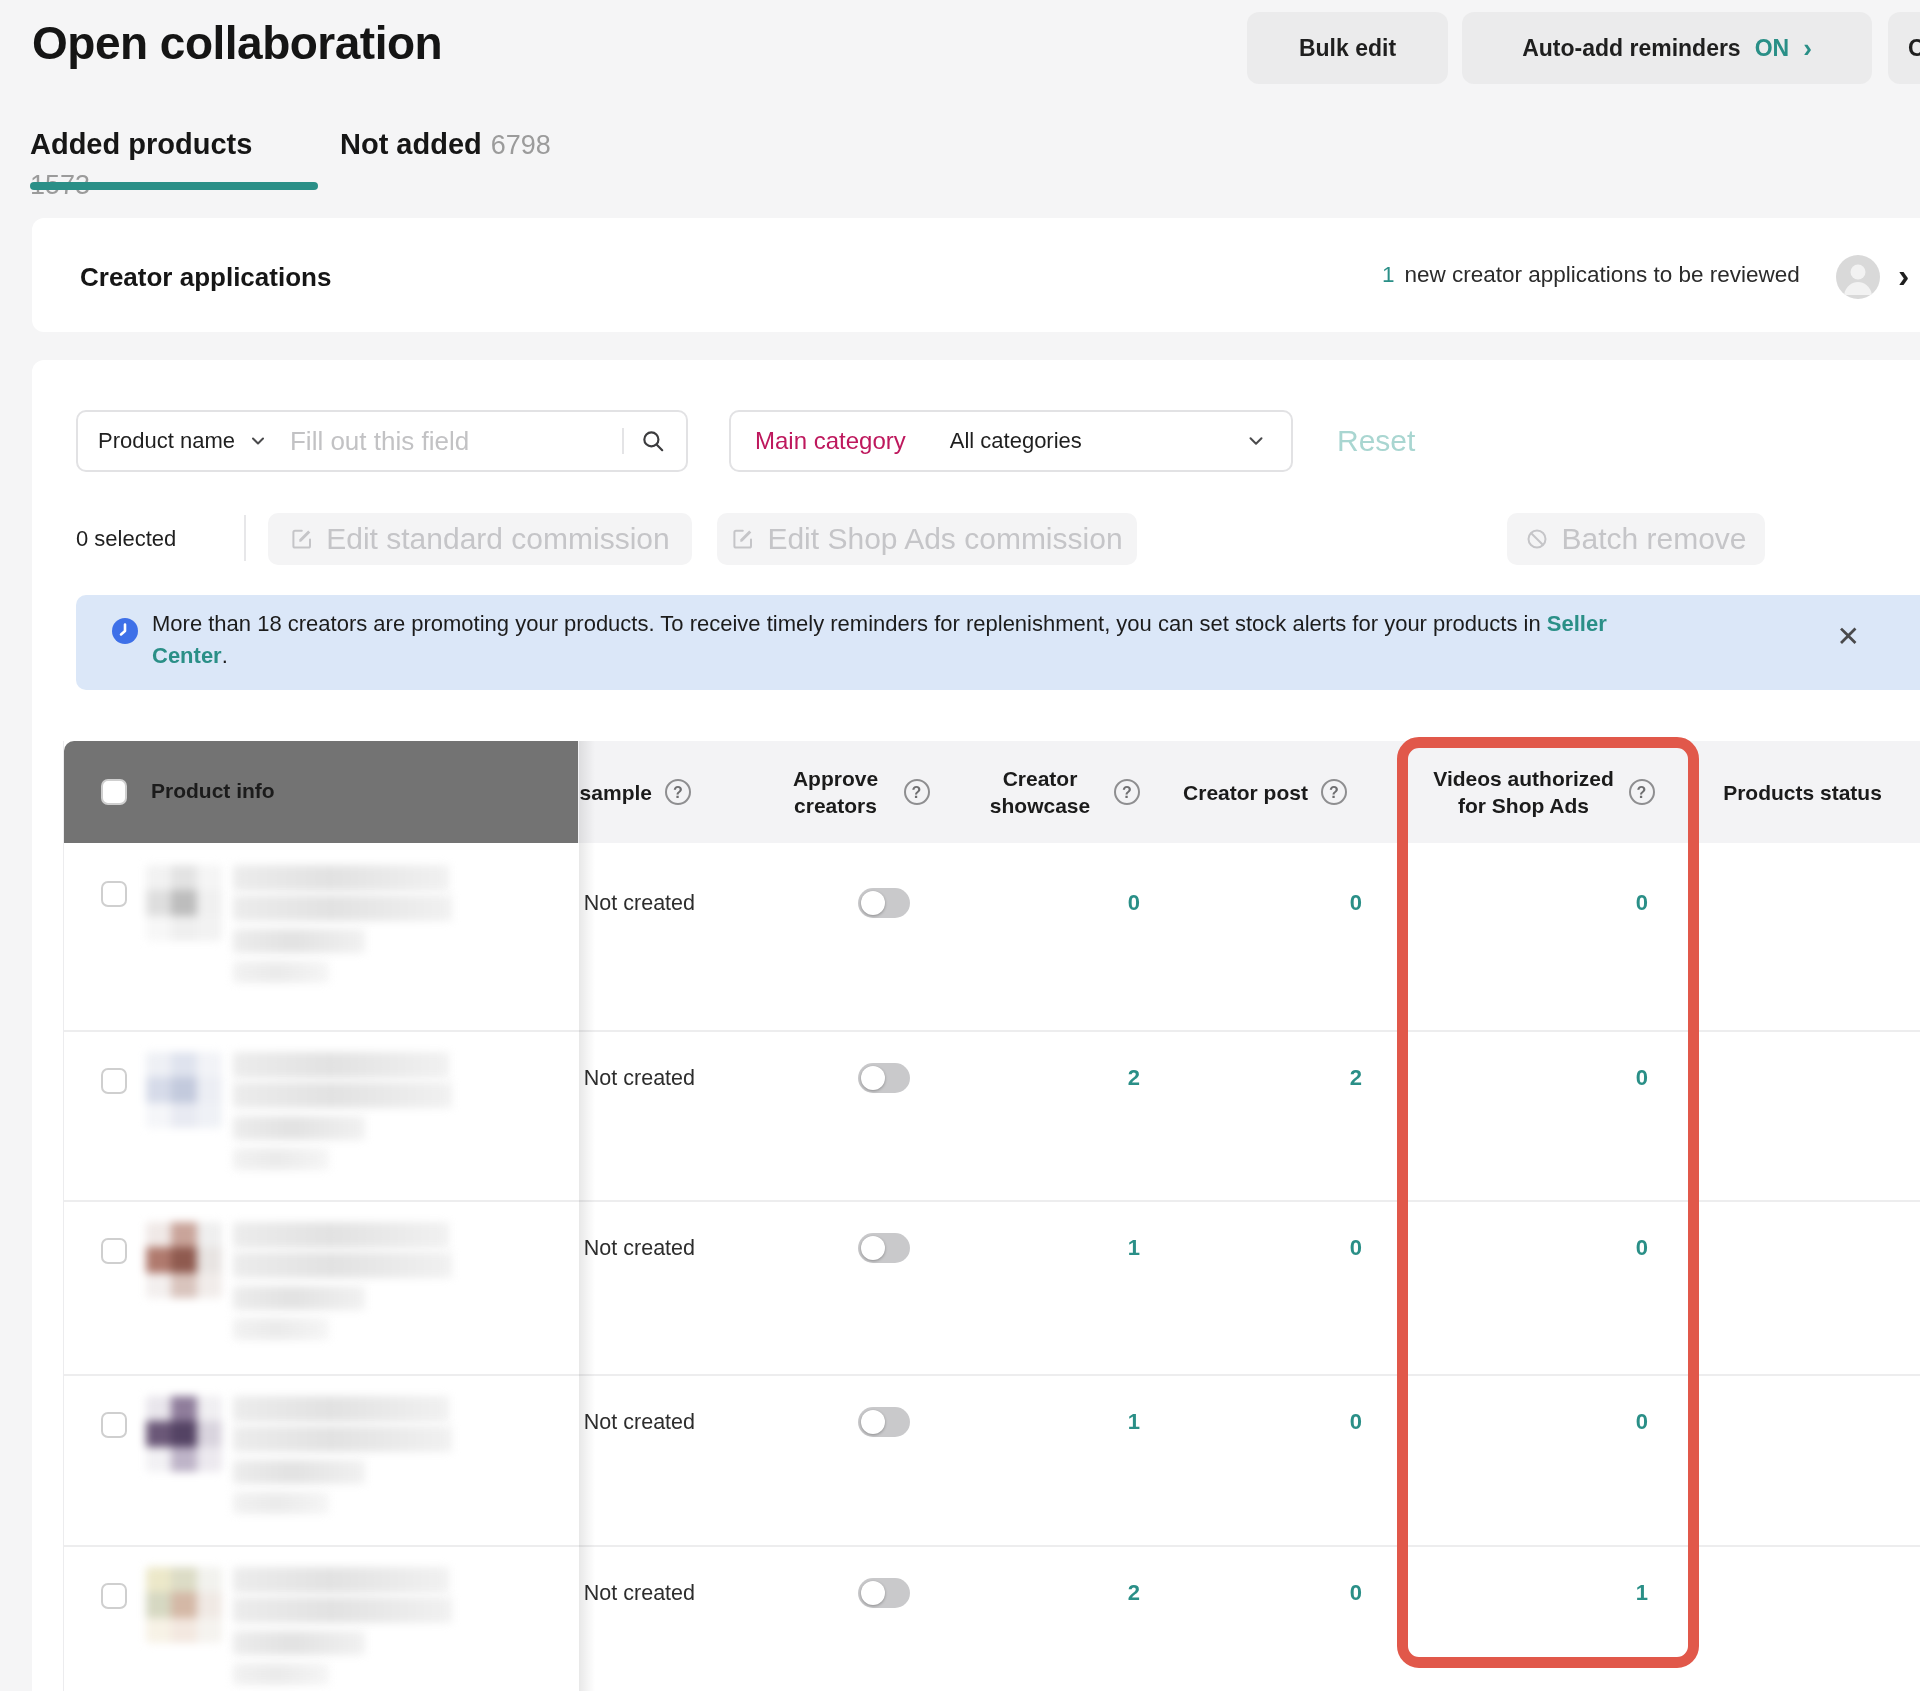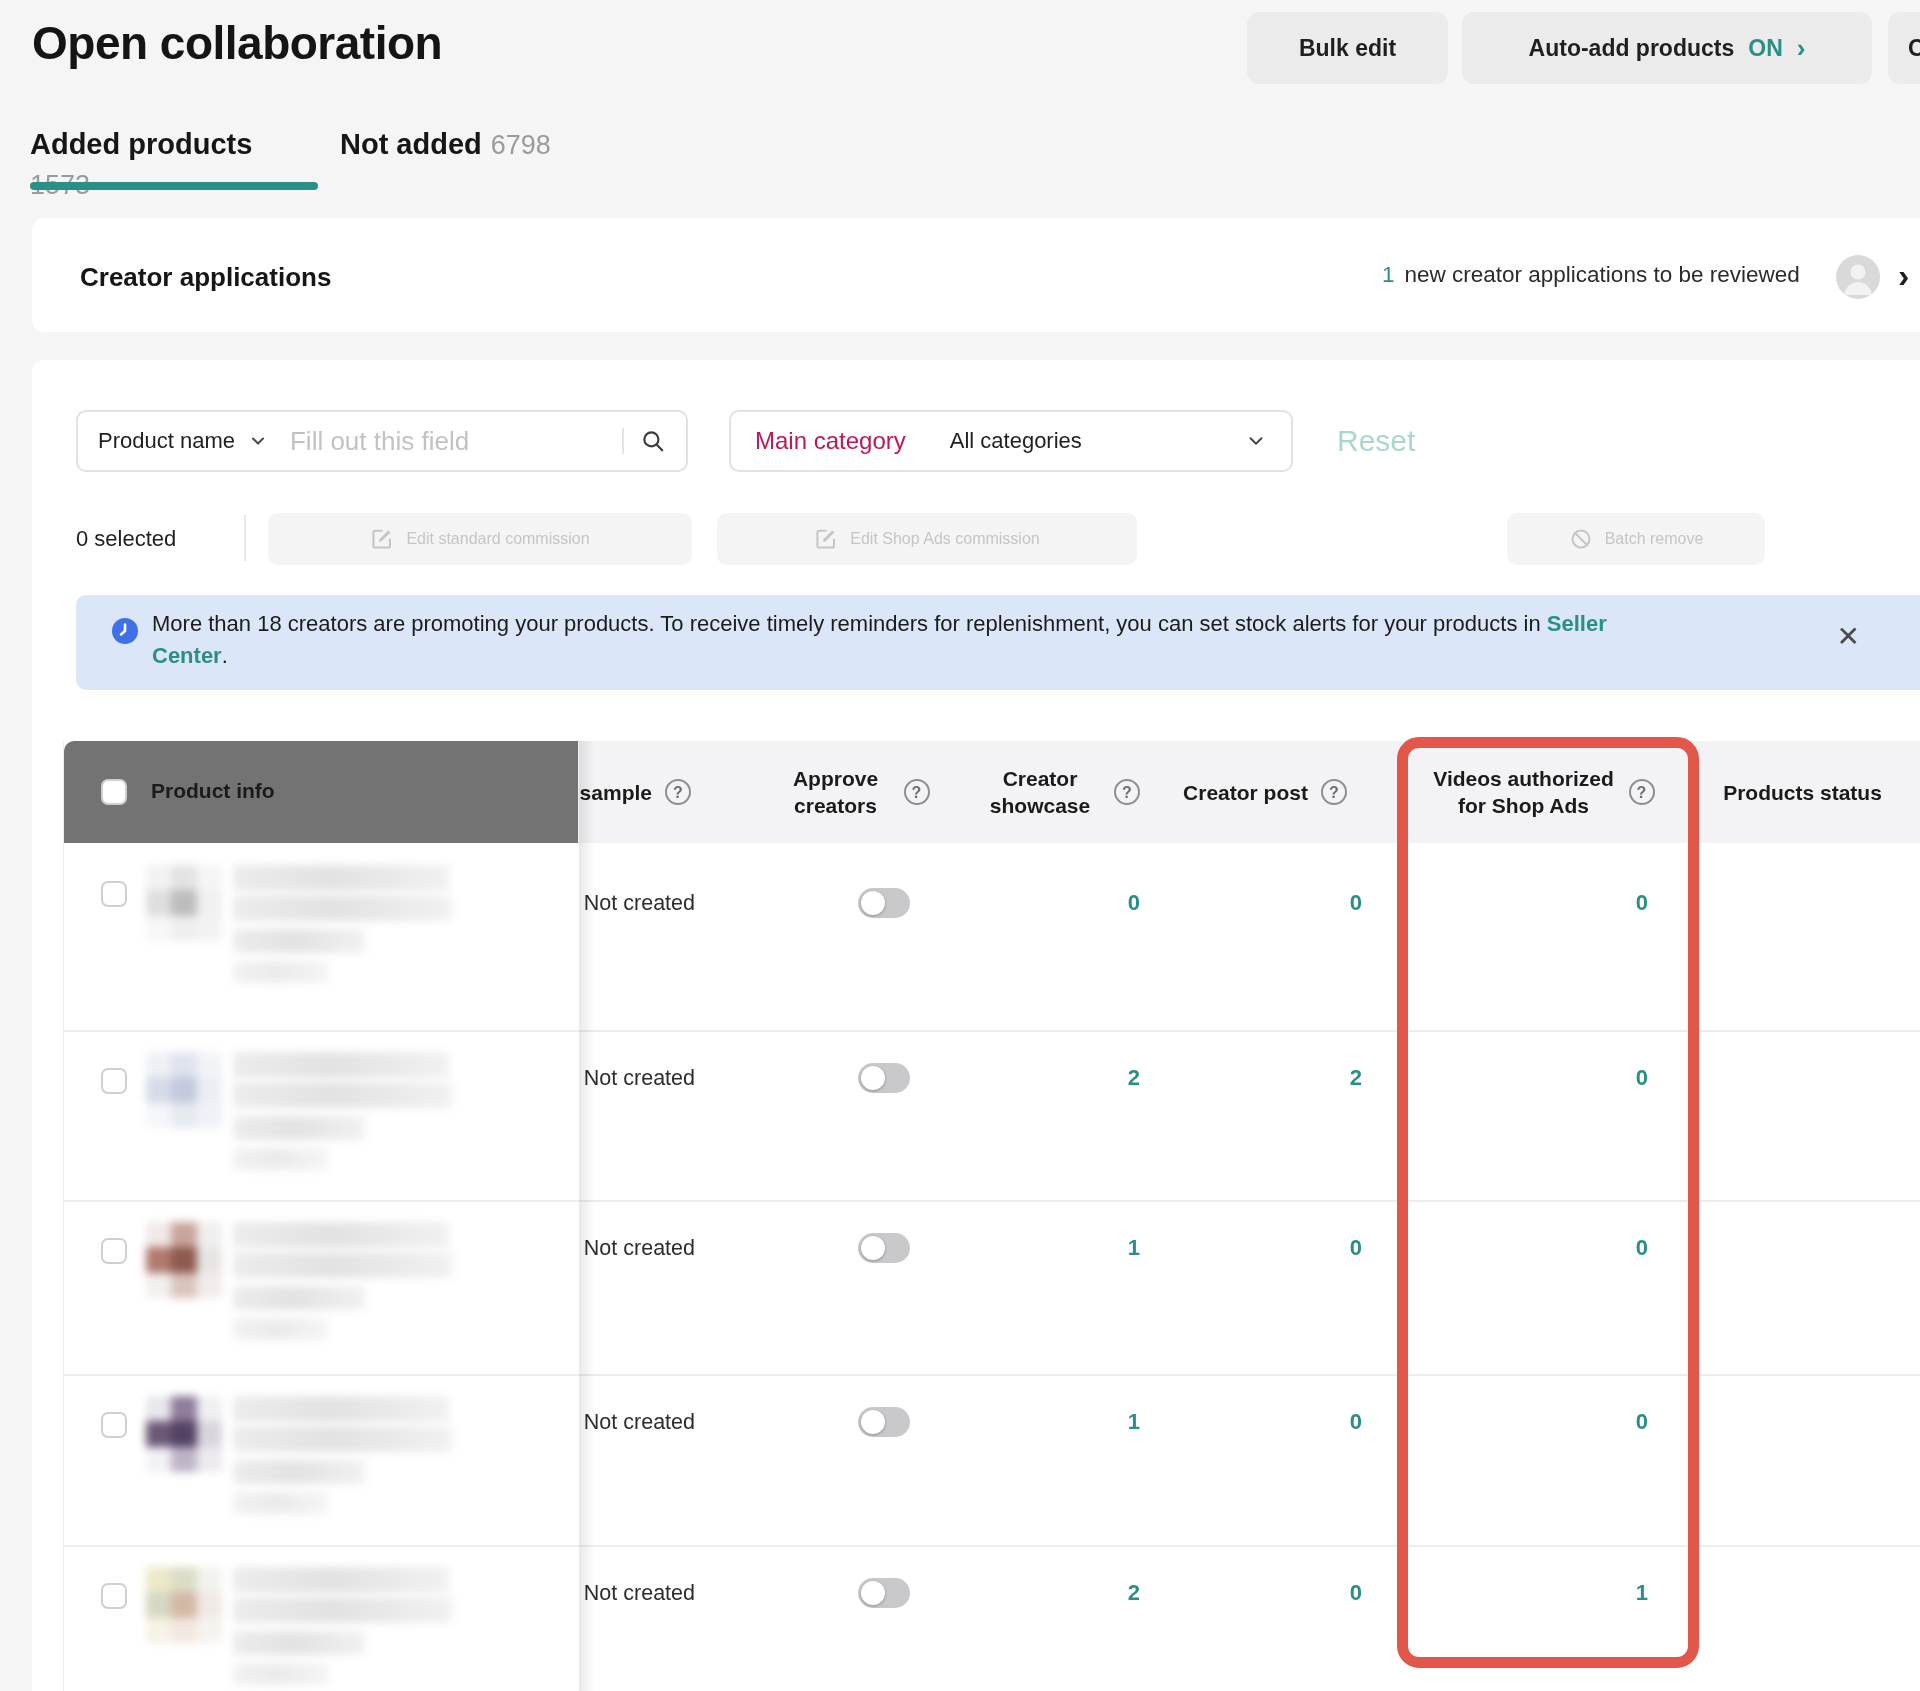--- a/index.html
+++ b/index.html
@@ -52,21 +52,21 @@
     background:#fff; display:flex; align-items:center; padding:0 24px; cursor:pointer;}
   .cat-lbl{font-size:24px; color:#be185d;}
   .cat-val{font-size:22px; color:#1f1f1f; margin-left:44px;}
   .cat-chev{margin-left:auto; display:flex;}
   .reset-btn{position:absolute; left:1337px; top:424px; font-size:30px; color:#a9d6d1; cursor:pointer;}
 
   
   .sel-txt{position:absolute; left:76px; top:526px; font-size:22px; color:#1f1f1f;}
   .sel-div{position:absolute; left:244px; top:515px; width:2px; height:46px; background:#e7e7e9;}
   .dis-btn{position:absolute; top:513px; height:52px; background:#f4f4f5; border-radius:10px; color:#c5c5c8;
-    font-size:16px; display:flex; align-items:center; justify-content:center; gap:12px; cursor:pointer;}
+    font-size:30px; display:flex; align-items:center; justify-content:center; gap:12px; cursor:pointer;}
   .dis-btn svg{flex:0 0 auto;}
   .b-std{left:268px; width:424px;} .b-ads{left:717px; width:420px;}
   .b-sample{left:1158px; width:330px;} .b-remove{left:1507px; width:258px;}
 
   
   .banner{position:absolute; left:76px; right:-30px; top:595px; height:95px; background:var(--bannerbg); border-radius:10px;}
   .banner-ico{position:absolute; left:35px; top:22px; width:28px; height:28px;}
   .banner-txt{position:absolute; left:76px; top:13px; max-width:1500px; font-size:22px; line-height:32px; color:#1c1c1c;}
   .banner-link{color:var(--accent); font-weight:700; cursor:pointer;}
   .banner-close{position:absolute; right:90px; top:28px; font-size:28px; color:#4a4a4c; cursor:pointer; line-height:1;}
@@ -141,21 +141,21 @@
 </head>
 <body>
 
 <div class="screen">
 
   <div class="page-title">Open collaboration</div>
   <div class="top-btn btn-bulk">
     <span>Bulk edit</span>
   </div>
   <div class="top-btn btn-auto">
-    <span>Auto-add products</span>
+    <span>Auto-add reminders</span>
     <span class="on-state">ON</span>
     <span class="chev-right">›</span>
   </div>
   <div class="top-btn btn-cut">
     <span>C</span>
   </div>
 
   <div class="tab tab-added">
     <span class="lbl">Added products</span>
     <span class="cnt">1573</span>

